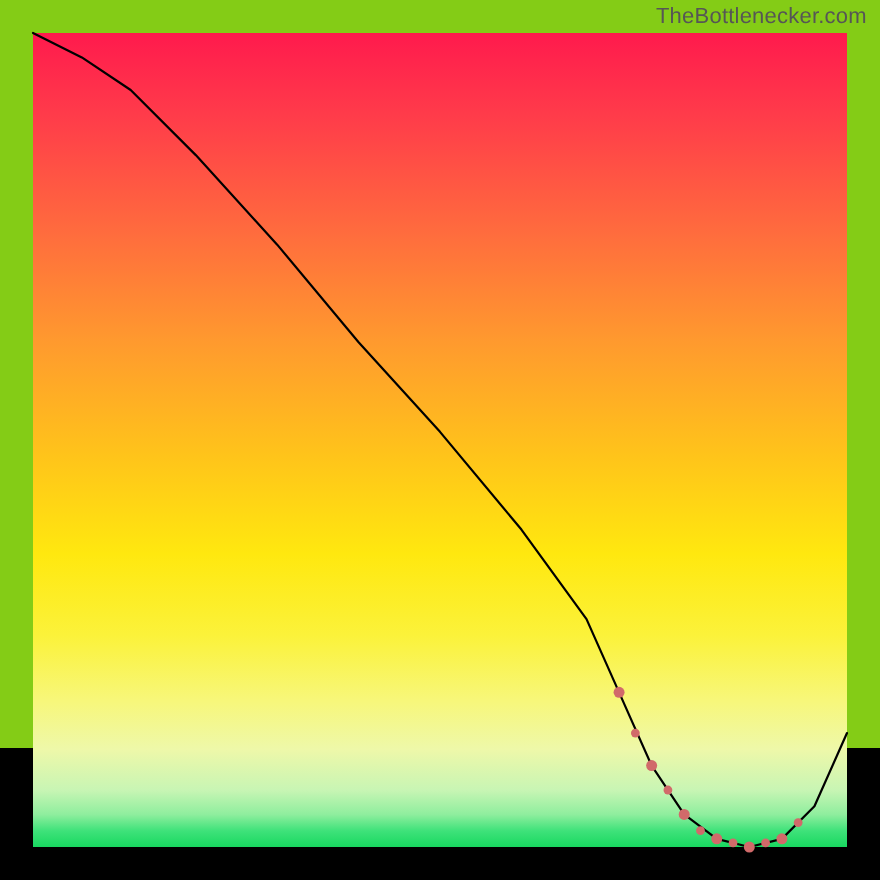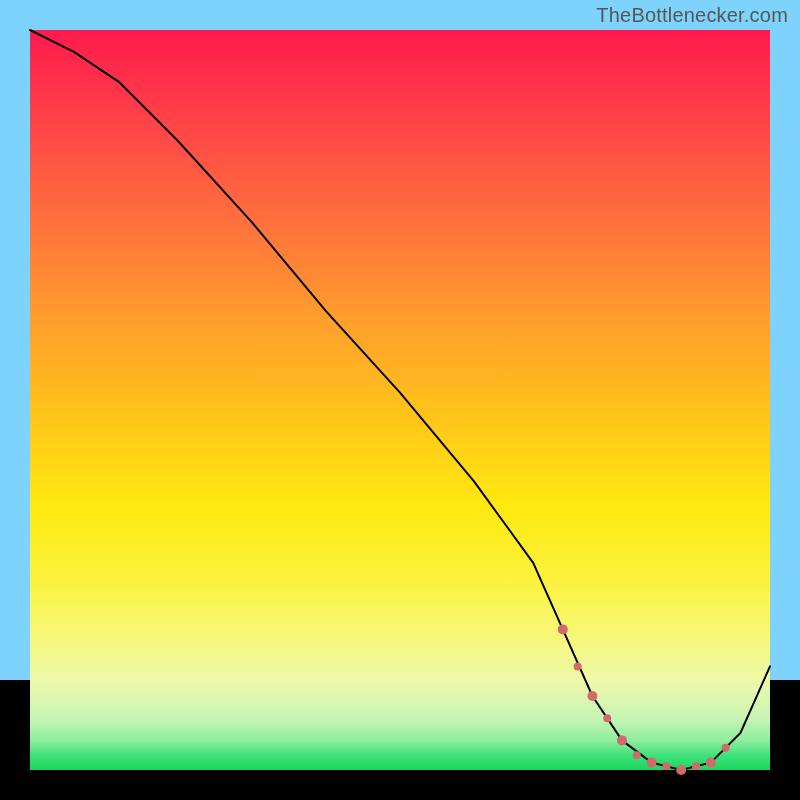--- a/index.html
+++ b/index.html
@@ -8,21 +8,21 @@
     width: 800px;
     height: 800px;
     background: #000;
     overflow: hidden;
     font-family: Arial, Helvetica, sans-serif;
   }
   .frame {
     position: relative;
     width: 800px;
     height: 680px;
-    background: #7dd3fc;
+    background: #84cc16;
     text-align: right;
   }
   .attribution {
     position: absolute;
     top: 4px;
     right: 12px;
     font-size: 20px;
     font-weight: 500;
     color: #565656;
     letter-spacing: 0.2px;

